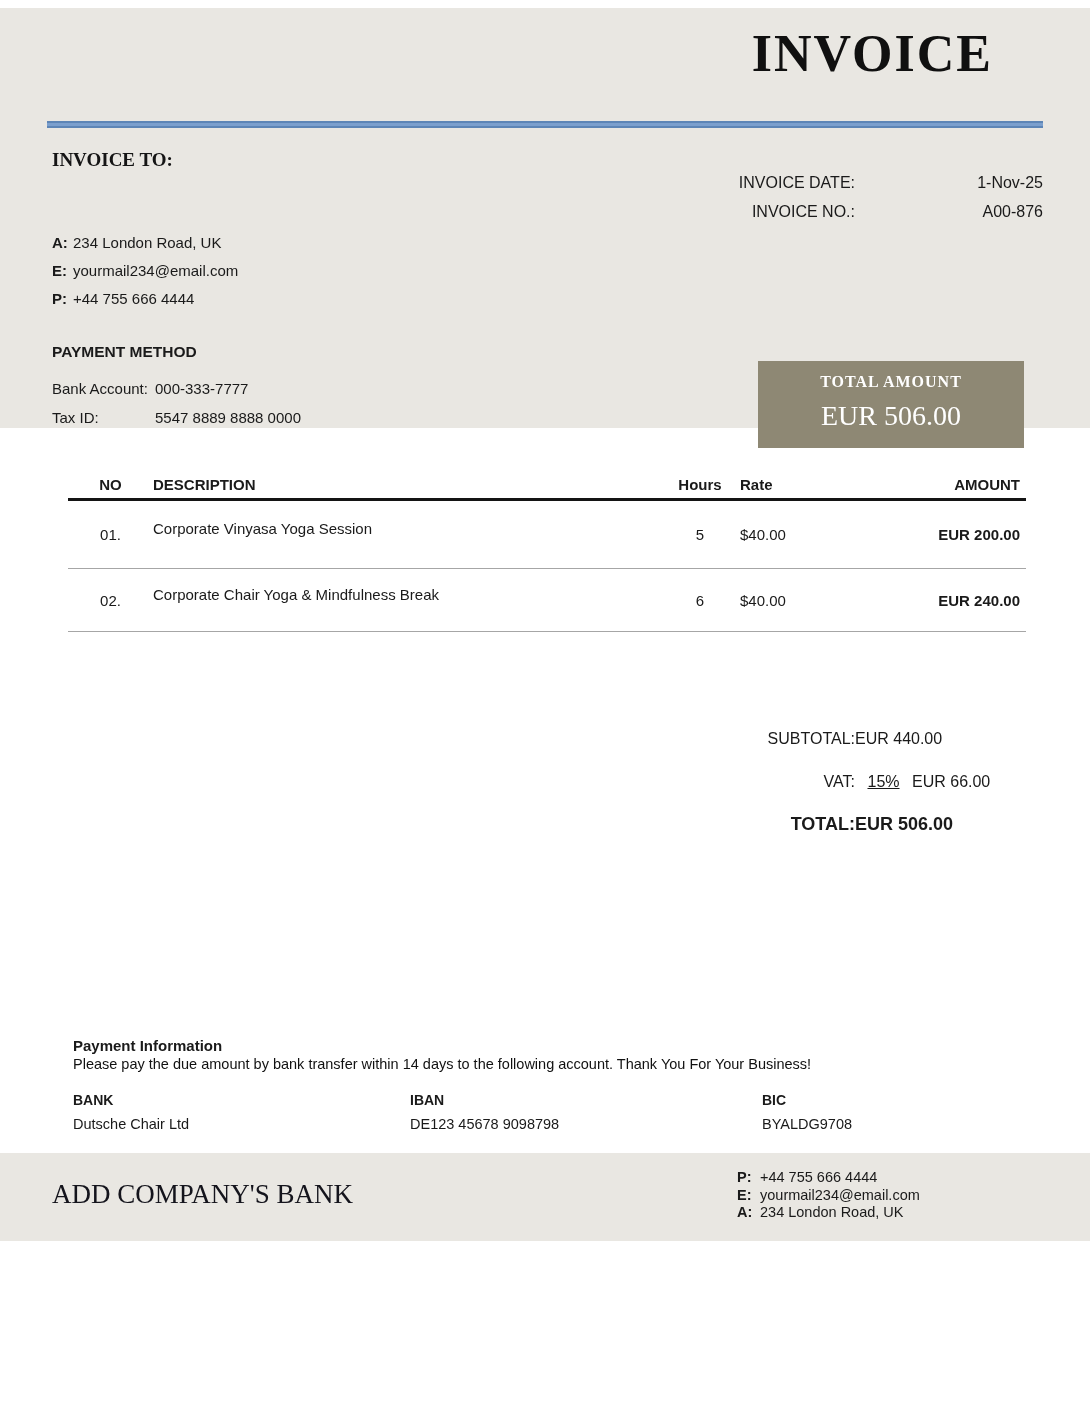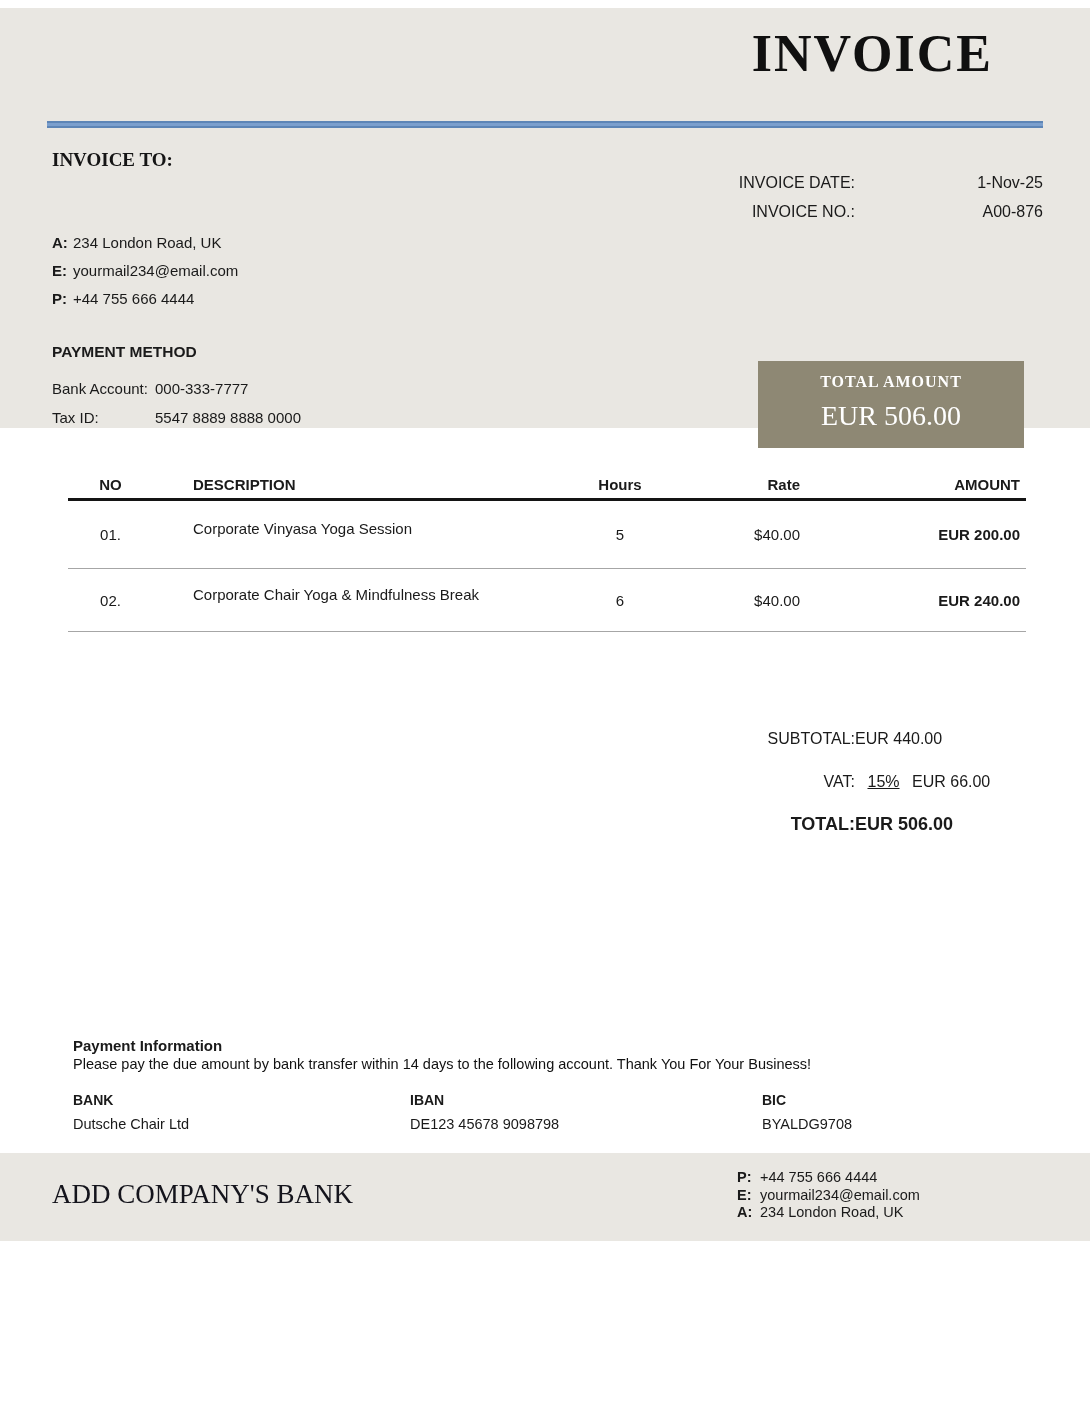--- a/index.html
+++ b/index.html
@@ -57,25 +57,25 @@
     margin-top:12px;
     font-family:Liberation Serif, serif; font-weight:bold;
     font-size:16px; letter-spacing:1px;
   }
   .total-box .tb-amount {
     margin-top:9px;
     font-family:"Liberation Serif", serif; font-size:28px;
   }
 
   .items-table { position:absolute; left:68px; top:462px; width:958px; }
-  .tr { display:grid; grid-template-columns:85px 1fr 80px 100px 186px; align-items:center;gap:40px; }
+  .tr { display:grid; grid-template-columns:85px 1fr 80px 100px 186px; align-items:center; }
   .tr .c-no     { text-align:center; }
   .tr .c-desc   { text-align:left; }
   .tr .c-hours  { text-align:center; }
-  .tr .c-rate   { text-align:right; }
+  .tr .c-rate   { text-align:left; }
   .tr .c-amount { text-align:right; padding-right:6px; }
   .thead { height:31px; font-weight:bold; font-size:15px; border-bottom:3px solid #141414; }
   .trow  { font-size:15px; border-bottom:1px solid #a6a6a6; }
   .trow-1 { height:68px; }
   .trow-2 { height:63px; }
   .trow .c-desc { position:relative; top:-6px; }
   .trow .c-amount { font-weight:bold; }
 
   .totals-block { position:absolute; left:700px; top:722px; width:319px; }
   .totals-row { position:absolute; display:flex; width:319px; font-size:16px; }

